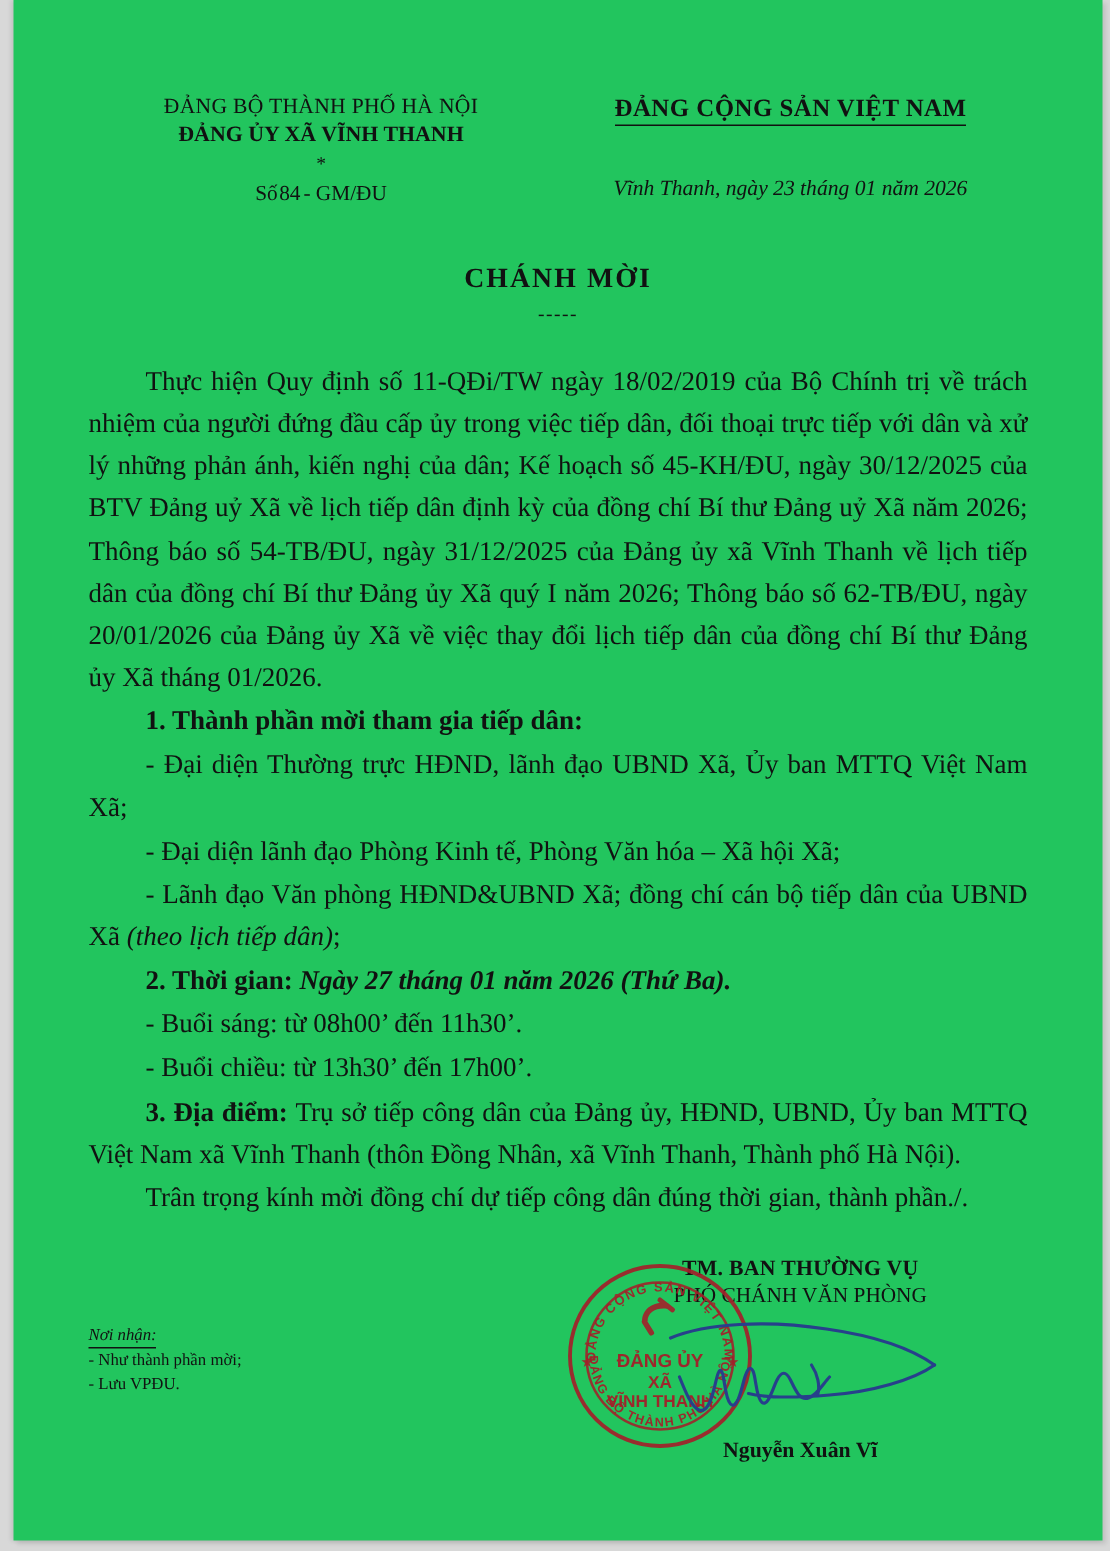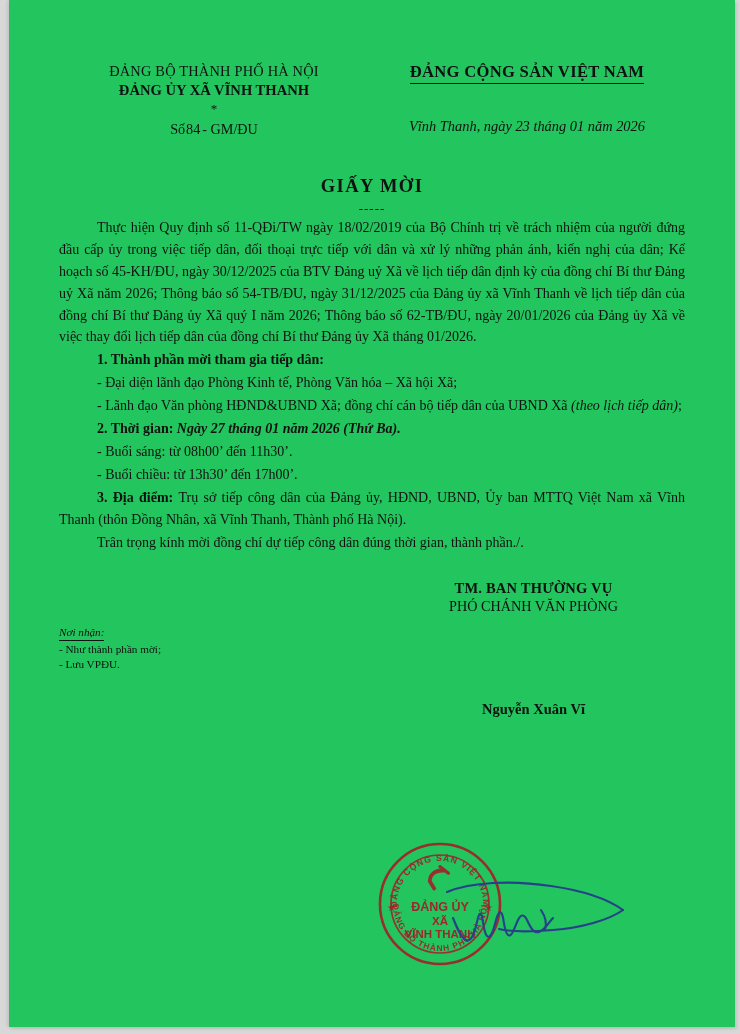--- a/index.html
+++ b/index.html
@@ -94,21 +94,22 @@
   }
   .title-rule {
     font-size: 13px;
     letter-spacing: 1px;
     margin-top: 4px;
   }
 
   
   .body {
     padding: 0 50px 0 50px;
-    font-size: 14px;
+    margin-top: 23px;
+    font-size: 18px;
     line-height: 1.565;
     text-align: justify;
     text-justify: inter-word;
   }
   .body p {
     margin: 0 0 1px 0;
   }
   .p-indent { text-indent: 38px; }
   .p-gap { margin-top: 7px; }
   .bullet { text-indent: 38px; }
@@ -200,31 +201,32 @@
         <span>Số</span><span class="num">84</span><span>- GM/ĐU</span>
       </div>
     </div>
     <div class="hdr-right">
       <div class="nation">ĐẢNG CỘNG SẢN VIỆT NAM</div>
       <div class="place-date">Vĩnh Thanh, ngày 23 tháng 01 năm 2026</div>
     </div>
   </div>
 
   <div class="title-block">
-    <div class="doc-title">GIẤY MỜI</div>
+    <div class="doc-title">CHÁNH MỜI</div>
     <div class="title-rule">-----</div>
   </div>
 
   <div class="body">
 
     <p class="p-indent">Thực hiện Quy định số 11-QĐi/TW ngày 18/02/2019 của Bộ Chính trị về trách nhiệm của người đứng đầu cấp ủy trong việc tiếp dân, đối thoại trực tiếp với dân và xử lý những phản ánh, kiến nghị của dân; Kế hoạch số 45-KH/ĐU, ngày 30/12/2025 của BTV Đảng uỷ Xã về lịch tiếp dân định kỳ của đồng chí Bí thư Đảng uỷ Xã năm 2026; Thông báo số 54-TB/ĐU, ngày 31/12/2025 của Đảng ủy xã Vĩnh Thanh về lịch tiếp dân của đồng chí Bí thư Đảng ủy Xã quý I năm 2026; Thông báo số 62-TB/ĐU, ngày 20/01/2026 của Đảng ủy Xã về việc thay đổi lịch tiếp dân của đồng chí Bí thư Đảng ủy Xã tháng 01/2026.</p>
 
 
     <p class="sec-head p-gap">1. Thành phần mời tham gia tiếp dân:</p>
 
+    <p class="bullet p-gap">- Đại diện Thường trực HĐND, lãnh đạo UBND Xã, Ủy ban MTTQ Việt Nam Xã;</p>
     <p class="bullet p-gap">- Đại diện lãnh đạo Phòng Kinh tế, Phòng Văn hóa – Xã hội Xã;</p>
 
     <p class="bullet p-gap"><span>- Lãnh đạo Văn phòng HĐND&amp;UBND Xã; đồng chí cán bộ tiếp dân của UBND Xã </span><span class="ital">(theo lịch tiếp dân)</span><span>;</span></p>
 
     <p class="sec-head p-gap"><span>2. Thời gian:</span> <span class="val">Ngày 27 tháng 01 năm 2026 (Thứ Ba).</span></p>
 
     <p class="bullet p-gap">- Buổi sáng: từ 08h00’ đến 11h30’.</p>
     <p class="bullet p-gap">- Buổi chiều: từ 13h30’ đến 17h00’.</p>
 
     <p class="sec-head p-gap"><span>3. Địa điểm:</span> <span class="normal">Trụ sở tiếp công dân của Đảng ủy, HĐND, UBND, Ủy ban MTTQ Việt Nam xã Vĩnh Thanh (thôn Đồng Nhân, xã Vĩnh Thanh, Thành phố Hà Nội).</span></p>

